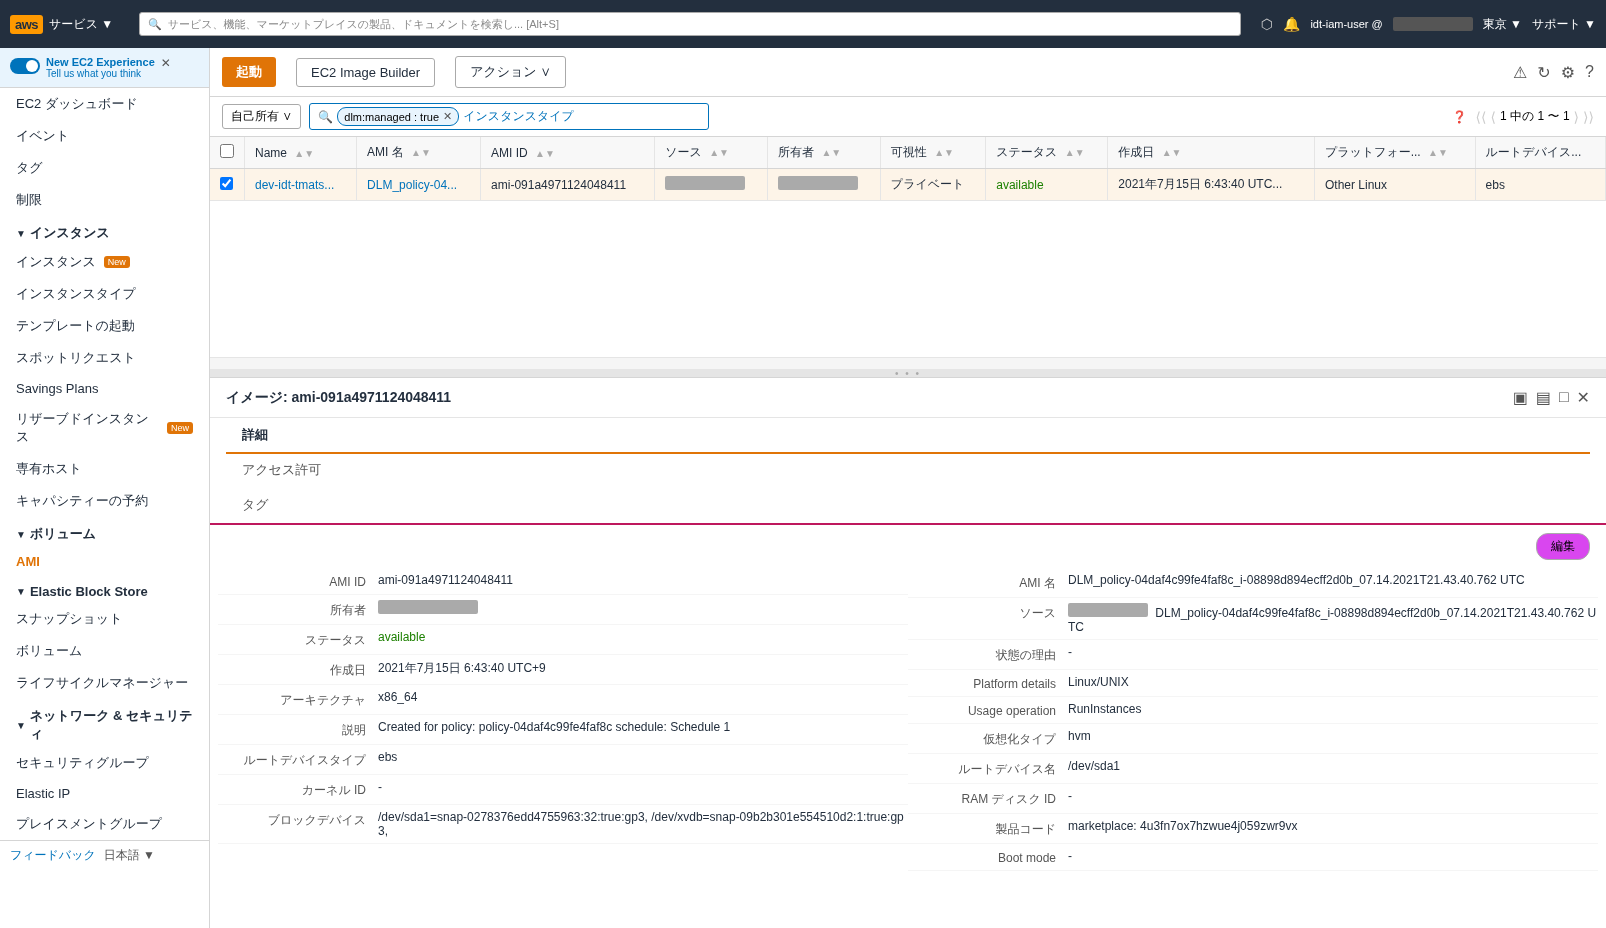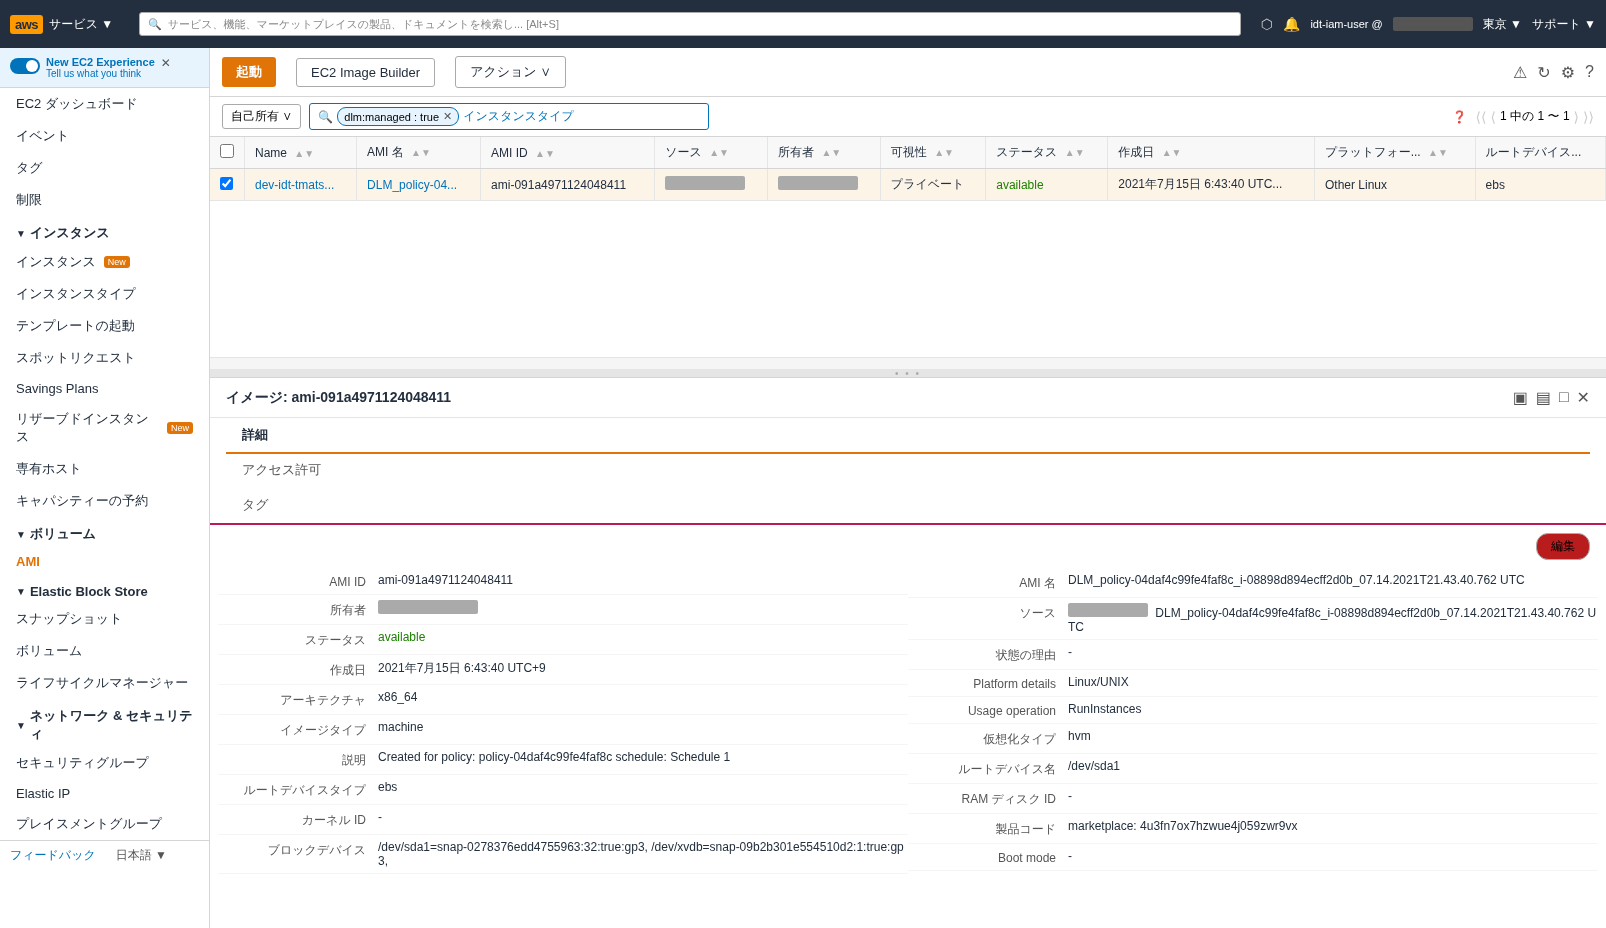--- a/index.html
+++ b/index.html
@@ -140,21 +140,21 @@
       color: #fff;
       font-size: 9px;
       padding: 1px 4px;
       border-radius: 3px;
       margin-left: 4px;
     }
 
     .sidebar-footer {
       display: flex;
       align-items: center;
-      gap: 20px;
+      gap: 8px;
       padding: 6px 10px;
       border-top: 1px solid #d5d5d5;
       font-size: 12px;
       color: #0073bb;
       cursor: pointer;
     }
 
     
     .content-area {
       flex: 1;
@@ -325,21 +325,21 @@
       color: #555;
       border-bottom: 2px solid transparent;
       margin-bottom: -1px;
     }
     .detail-tab.active {
       color: #232f3e;
       border-bottom: 2px solid #e07407;
       font-weight: bold;
     }
     .btn-edit {
-      background: #b91c1c;
+      background: #d946ef;
       border: 1px solid #aaa;
       padding: 4px 14px;
       border-radius: 12px;
       cursor: pointer;
       font-size: 12px;
     }
     .detail-row {
       display: grid;
       grid-template-columns: 160px 1fr;
       padding: 5px 0;
@@ -566,24 +566,20 @@
             </div>
             <div class="detail-row">
               <div class="detail-label">作成日</div>
               <div class="detail-value">2021年7月15日 6:43:40 UTC+9</div>
             </div>
             <div class="detail-row">
               <div class="detail-label">アーキテクチャ</div>
               <div class="detail-value">x86_64</div>
             </div>
             <div class="detail-row">
-              <div class="detail-label">イメージタイプ</div>
-              <div class="detail-value">machine</div>
-            </div>
-            <div class="detail-row">
               <div class="detail-label">説明</div>
               <div class="detail-value" style="white-space:normal;">Created for policy: policy-04daf4c99fe4faf8c schedule: Schedule 1</div>
             </div>
             <div class="detail-row">
               <div class="detail-label">ルートデバイスタイプ</div>
               <div class="detail-value">ebs</div>
             </div>
             <div class="detail-row">
               <div class="detail-label">カーネル ID</div>
               <div class="detail-value">-</div>

